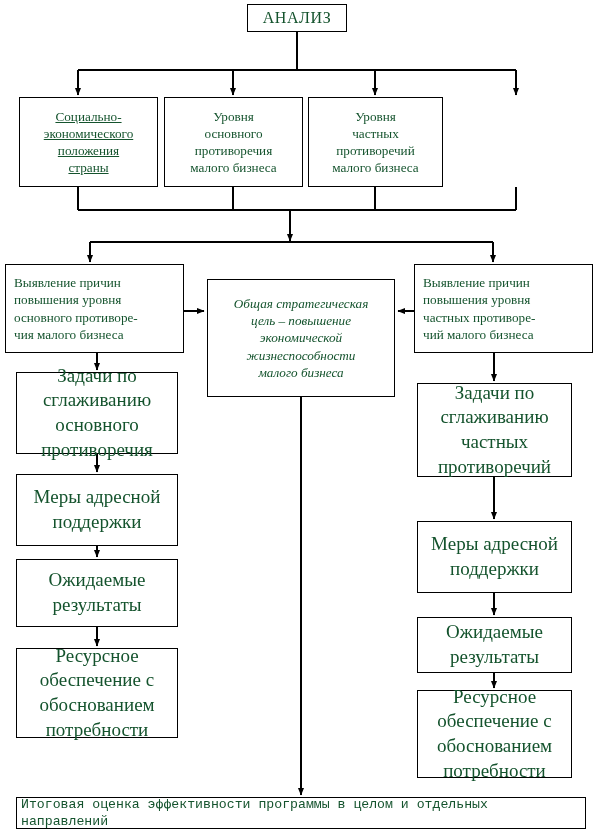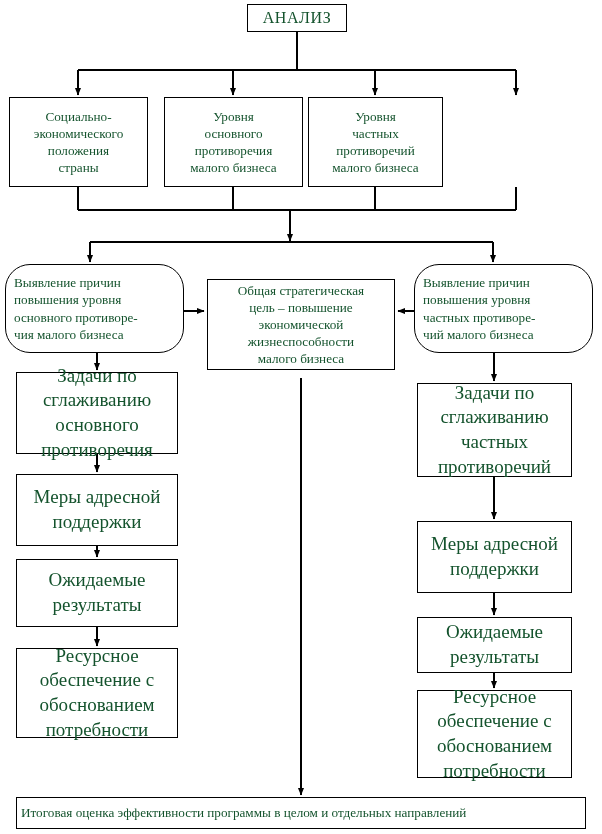--- a/index.html
+++ b/index.html
@@ -22,28 +22,27 @@
     color:#14532d;
     line-height:1.30;
     padding:3px 4px;
     z-index:3;
     white-space:pre-line;
   }
   .node.left-align{
     justify-content:flex-start;
     text-align:left;
     padding-left:8px;
-    border-radius:25px;
   }
   .n-title{font-size:16px;letter-spacing:.6px;}
   .n-row2{font-size:13.2px;}
   .n-mid{font-size:13.2px;}
   .n-center{font-size:13.2px;}
   .n-chain{font-size:19px;}
-  .n-final{font-size:13.2px;justify-content:flex-start;text-align:left;}
+  .n-final{font-size:13.2px;justify-content:flex-start;text-align:left;font-family:Liberation Mono, monospace;}
 
   svg#wires{
     position:absolute;left:0;top:0;
     width:602px;height:834px;
     z-index:1;
     pointer-events:none;
   }
 </style>
 </head>
 <body>
@@ -96,21 +95,21 @@
       <path d="M494,593 L494,615" marker-end="url(#arrow)"></path>
       <path d="M494,673 L494,688" marker-end="url(#arrow)"></path>
 
       <path d="M301,378 L301,795" marker-end="url(#arrow)"></path>
 
     </g>
   </svg>
 
   <div class="node n-title" style="left:247px;top:4px;width:100px;height:28px;">АНАЛИЗ</div>
 
-  <div class="node n-row2" style="left:9px;top:97px;width:139px;height:90px;">Социально-
+  <div class="node n-row2" style="left:19px;top:97px;width:139px;height:90px;text-decoration:underline;">Социально-
 экономического
 положения
 страны</div>
   <div class="node n-row2" style="left:164px;top:97px;width:139px;height:90px;">Уровня
 основного
 противоречия
 малого бизнеса</div>
   <div class="node n-row2" style="left:308px;top:97px;width:135px;height:90px;">Уровня
 частных
 противоречий
@@ -118,21 +117,21 @@
 
   <div class="node n-mid left-align" style="left:5px;top:264px;width:179px;height:89px;">Выявление причин
 повышения уровня
 основного противоре-
 чия малого бизнеса</div>
   <div class="node n-mid left-align" style="left:414px;top:264px;width:179px;height:89px;">Выявление причин
 повышения уровня
 частных противоре-
 чий малого бизнеса</div>
 
-  <div class="node n-center" style="left:207px;top:279px;width:188px;height:91px;">Общая стратегическая
+  <div class="node n-center" style="left:207px;top:279px;width:188px;height:118px;font-style:italic;">Общая стратегическая
 цель – повышение
 экономической
 жизнеспособности
 малого бизнеса</div>
 
   <div class="node n-chain" style="left:16px;top:372px;width:162px;height:82px;">Задачи по
 сглаживанию
 основного
 противоречия</div>
   <div class="node n-chain" style="left:16px;top:474px;width:162px;height:72px;">Меры адресной

